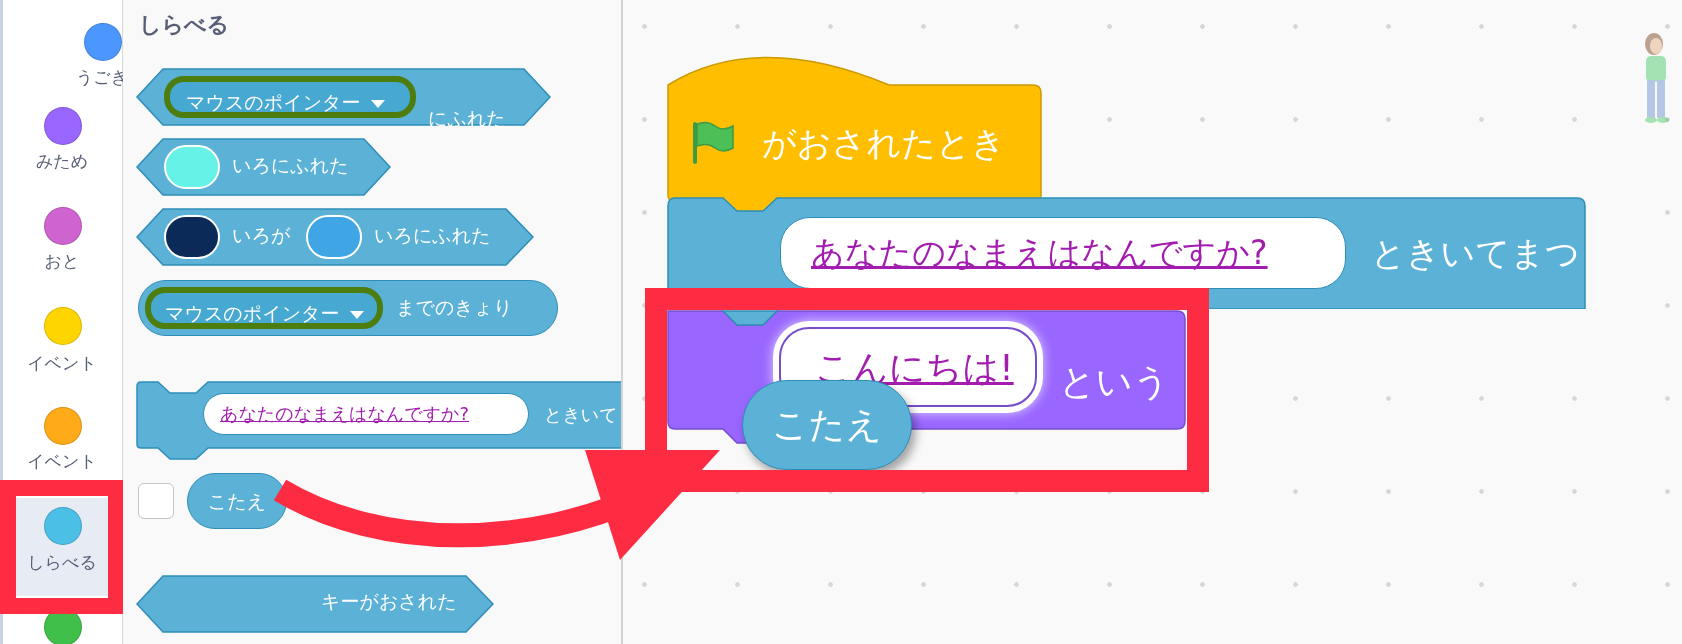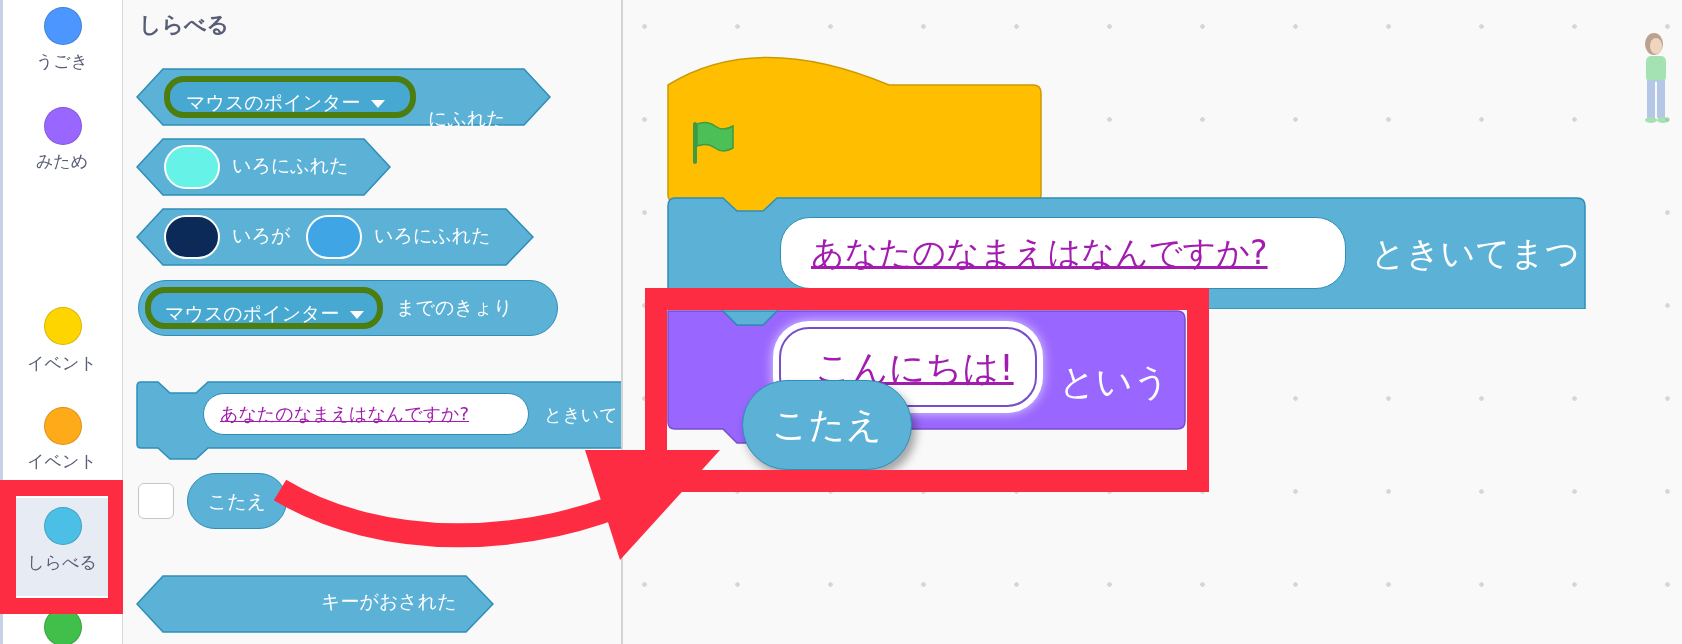--- a/index.html
+++ b/index.html
@@ -29,27 +29,31 @@
   
   .workspace { position:absolute; left:623px; top:0; width:1059px; height:644px; background:#f9f9f9; background-image:radial-gradient(circle, #d6d6d6 2px, transparent 2.5px); background-size:93px 93px; background-position:-25px -20px; }
   .sprite { position:absolute; left:1630px; top:30px; width:46px; height:100px; opacity:0.55; }
 
   .annot { position:absolute; border:18px solid #fe2c42; box-sizing:border-box; pointer-events:none; }
 </style>
 </head>
 <body>
 
 <div class="cat-bar">
-  <div class="cat" style="top:0px;">
+  <div class="cat" style="top:16px;margin-left:40px;">
     <div class="dot" style="top:7px;background:#4c97ff;"></div>
     <div class="lbl" style="top:50px;">うごき</div>
   </div>
   <div class="cat" style="top:100px;">
     <div class="dot" style="top:7px;background:#9966ff;"></div>
     <div class="lbl" style="top:50px;">みため</div>
+  </div>
+  <div class="cat" style="top:200px;">
+    <div class="dot" style="top:7px;background:#cf63cf;"></div>
+    <div class="lbl" style="top:50px;">おと</div>
   </div>
   <div class="cat" style="top:300px;">
     <div class="dot" style="top:7px;background:#ffd500;"></div>
     <div class="lbl" style="top:52px;">イベント</div>
   </div>
   <div class="cat" style="top:400px;">
     <div class="dot" style="top:7px;background:#ffab19;"></div>
     <div class="lbl" style="top:50px;">イベント</div>
   </div>
   <div class="cat selected" style="top:498px;height:98px;">
@@ -135,20 +139,21 @@
 </svg>
 
 <svg style="position:absolute;left:667px;top:45px;" width="376" height="185">
   <path d="M1,40 Q90,-15 222,40 L366,40 Q374,40 374,48 L374,150 Q374,157 366,157 L110,157 L96,170 L70,170 L56,157 L8,157 Q1,157 1,150 Z" fill="#ffbf00" stroke="#cc9900" stroke-width="1.5"></path>
 </svg>
 <div class="blk" style="left:667px;top:85px;width:376px;height:115px;">
   <svg style="position:absolute;left:24px;top:35px;" width="46" height="46" viewBox="0 0 46 46">
     <rect x="2" y="2" width="4" height="42" rx="2" fill="#3d9b46"></rect>
     <path d="M6,4 Q16,0 24,6 Q32,12 42,6 L42,28 Q32,34 24,28 Q16,22 6,26 Z" fill="#4cbf56" stroke="#3d9b46" stroke-width="1.5"></path>
   </svg>
+  <div class="txt" style="left:95px;top:36px;font-size:34px;">がおされたとき</div>
 </div>
 
 <svg style="position:absolute;left:667px;top:197px;" width="920" height="112">
   <path d="M8,1 L56,1 L70,14 L96,14 L110,1 L910,1 Q918,1 918,9 L918,112 L8,112 Q1,112 1,104 L1,9 Q1,1 8,1 Z" fill="#5cb1d6" stroke="#2e8eb8" stroke-width="1.5"></path>
 </svg>
 <div class="blk" style="left:667px;top:197px;width:920px;height:112px;">
   <div class="input-pill" style="left:113px;top:20px;width:566px;height:72px;line-height:70px;padding-left:30px;font-size:33px;">あなたのなまえはなんですか?</div>
   <div class="txt" style="left:704px;top:34px;font-size:34px;">ときいてまつ</div>
 </div>
 

